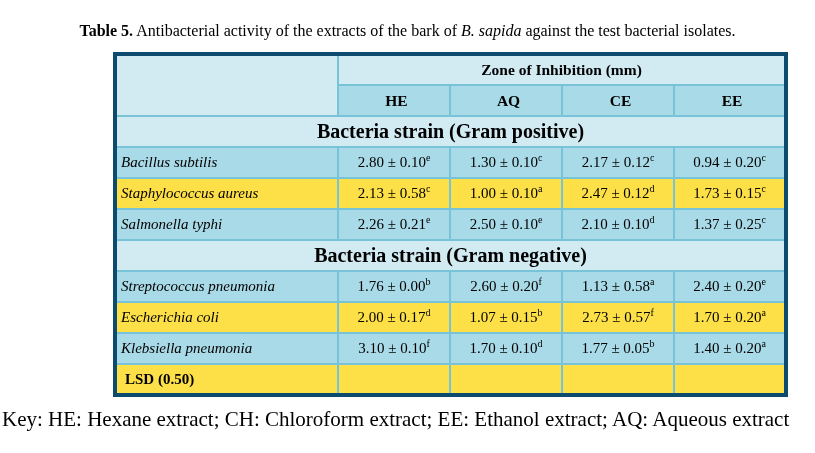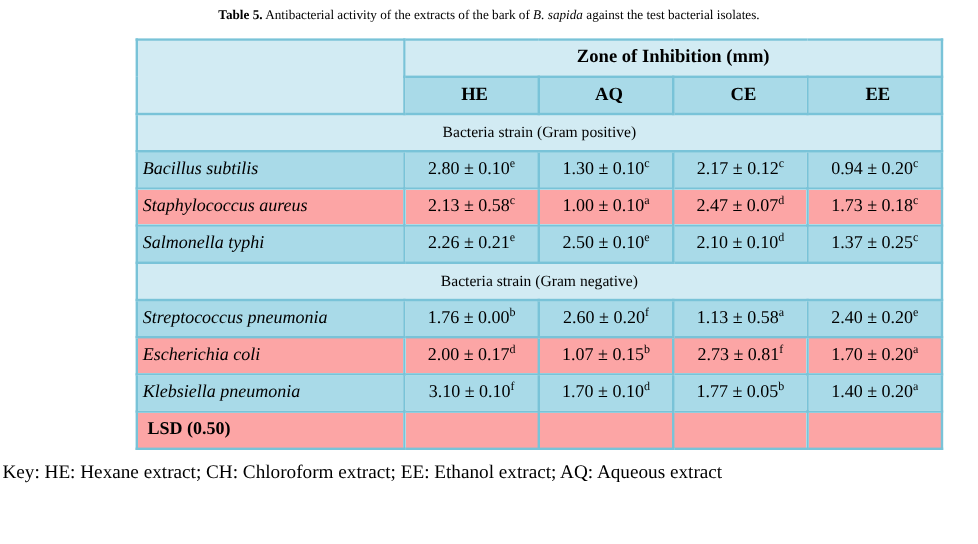--- a/index.html
+++ b/index.html
@@ -6,58 +6,58 @@
   html, body {
     margin: 0; padding: 0;
     width: 815px; height: 453px;
     background: #ffffff;
     font-family: "Liberation Serif", serif;
     color: #000000;
     overflow: hidden;
   }
   .caption {
     text-align: center;
-    font-size: 11px;
-    padding-top: 7px;
+    font-size: 16px;
+    padding-top: 21px;
     line-height: 1.25;
   }
   table.data-table {
     border-collapse: collapse;
     table-layout: fixed;
     width: 673px;
     margin: 11px 0 0 113px;
-    border: 2px solid #0c4a6e;
+    border: 4px solid #0c4a6e;
   }
   td, th {
     border: 2px solid #79c3d8;
     font-size: 15px;
     height: 31px;
     padding: 1px 6px;
     overflow: hidden;
     white-space: nowrap;
   }
   col.c-name { width: 223px; }
   col.c-val  { width: 112px; }
   .bg-hlight { background: #d2ebf3; }
   .bg-dark   { background: #a9dae8; }
-  .bg-light  { background: #fca5a5; }
+  .bg-light  { background: #fde047; }
   .zone-header { font-weight: bold; text-align: center; font-size: 15.5px; }
   .extract-col { font-weight: bold; text-align: center; font-size: 15.5px; padding-left: 11px; }
-  .section-header { font-weight: normal; text-align: center; font-size: 13px; }
+  .section-header { font-weight: bold; text-align: center; font-size: 20px; }
   .name-cell { font-style: italic; text-align: left; padding-left: 4px; }
   .lsd-cell  { font-weight: bold; text-align: left; padding-left: 8px; }
   .val-cell  { text-align: center; }
   .val-cell sup {
     font-size: 10px;
     line-height: 0;
     vertical-align: super;
   }
   .notes {
     margin: 9px 0 0 2px;
-    font-size: 16px;
+    font-size: 21px;
     line-height: 1.3;
   }
 </style>
 </head>
 <body>
 
 <div class="caption"><b>Table 5.</b><span> Antibacterial activity of the extracts of the bark of </span><i>B. sapida</i><span> against the test bacterial isolates.</span></div>
 
 <table class="data-table">
   <colgroup>
@@ -86,22 +86,22 @@
       <td class="bg-dark name-cell">Bacillus subtilis</td>
       <td class="bg-dark val-cell"><span>2.80 ± 0.10</span><sup>e</sup></td>
       <td class="bg-dark val-cell"><span>1.30 ± 0.10</span><sup>c</sup></td>
       <td class="bg-dark val-cell"><span>2.17 ± 0.12</span><sup>c</sup></td>
       <td class="bg-dark val-cell"><span>0.94 ± 0.20</span><sup>c</sup></td>
     </tr>
     <tr>
       <td class="bg-light name-cell">Staphylococcus aureus</td>
       <td class="bg-light val-cell"><span>2.13 ± 0.58</span><sup>c</sup></td>
       <td class="bg-light val-cell"><span>1.00 ± 0.10</span><sup>a</sup></td>
-      <td class="bg-light val-cell"><span>2.47 ± 0.07</span><sup>d</sup></td>
-      <td class="bg-light val-cell"><span>1.73 ± 0.18</span><sup>c</sup></td>
+      <td class="bg-light val-cell"><span>2.47 ± 0.12</span><sup>d</sup></td>
+      <td class="bg-light val-cell"><span>1.73 ± 0.15</span><sup>c</sup></td>
     </tr>
     <tr>
       <td class="bg-dark name-cell">Salmonella typhi</td>
       <td class="bg-dark val-cell"><span>2.26 ± 0.21</span><sup>e</sup></td>
       <td class="bg-dark val-cell"><span>2.50 ± 0.10</span><sup>e</sup></td>
       <td class="bg-dark val-cell"><span>2.10 ± 0.10</span><sup>d</sup></td>
       <td class="bg-dark val-cell"><span>1.37 ± 0.25</span><sup>c</sup></td>
     </tr>
 
     <tr>
@@ -111,21 +111,21 @@
       <td class="bg-dark name-cell">Streptococcus pneumonia</td>
       <td class="bg-dark val-cell"><span>1.76 ± 0.00</span><sup>b</sup></td>
       <td class="bg-dark val-cell"><span>2.60 ± 0.20</span><sup>f</sup></td>
       <td class="bg-dark val-cell"><span>1.13 ± 0.58</span><sup>a</sup></td>
       <td class="bg-dark val-cell"><span>2.40 ± 0.20</span><sup>e</sup></td>
     </tr>
     <tr>
       <td class="bg-light name-cell">Escherichia coli</td>
       <td class="bg-light val-cell"><span>2.00 ± 0.17</span><sup>d</sup></td>
       <td class="bg-light val-cell"><span>1.07 ± 0.15</span><sup>b</sup></td>
-      <td class="bg-light val-cell"><span>2.73 ± 0.81</span><sup>f</sup></td>
+      <td class="bg-light val-cell"><span>2.73 ± 0.57</span><sup>f</sup></td>
       <td class="bg-light val-cell"><span>1.70 ± 0.20</span><sup>a</sup></td>
     </tr>
     <tr>
       <td class="bg-dark name-cell">Klebsiella pneumonia</td>
       <td class="bg-dark val-cell"><span>3.10 ± 0.10</span><sup>f</sup></td>
       <td class="bg-dark val-cell"><span>1.70 ± 0.10</span><sup>d</sup></td>
       <td class="bg-dark val-cell"><span>1.77 ± 0.05</span><sup>b</sup></td>
       <td class="bg-dark val-cell"><span>1.40 ± 0.20</span><sup>a</sup></td>
     </tr>
 

